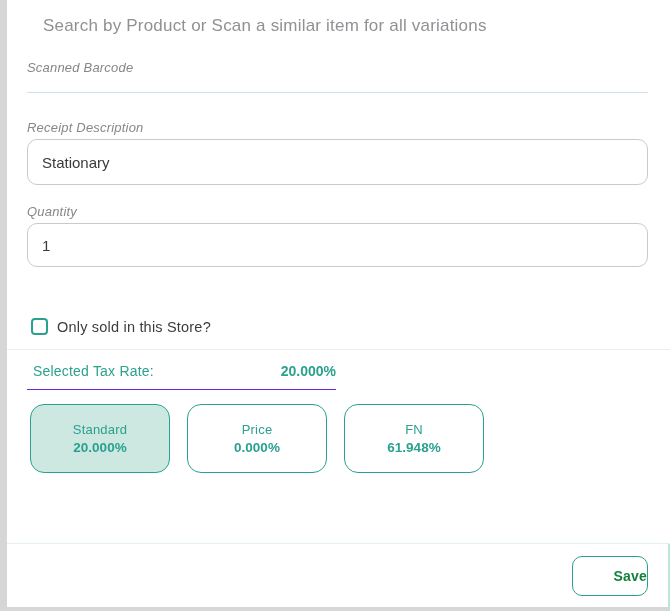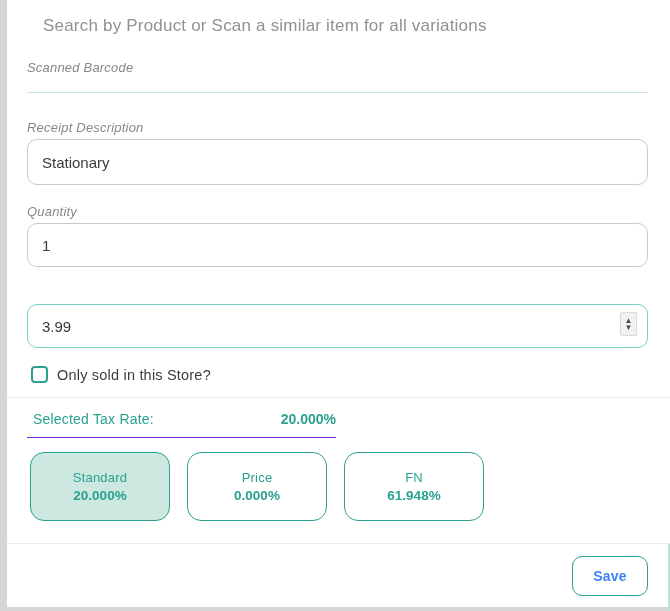--- a/index.html
+++ b/index.html
@@ -214,26 +214,27 @@
     right: 0; top: 0; bottom: -4px;
     width: 2px;
     background: #bfe2da;
   }
   .save-btn {
     width: 76px;
     height: 40px;
     background: #ffffff;
     border: 1px solid #2aa18f;
     border-radius: 10px;
-    color: #3b82f6;
-    font-family: inherit;
-    font-size: 14px;
-    font-weight: 700;
-    cursor: pointer;
-    letter-spacing: 0.2px;
+    color: #15803d;
+    font-family: inherit;
+    font-size: 14px;
+    font-weight: 700;
+    cursor: pointer;
+    letter-spacing: 0.2px;
+    text-align: right;
   }
 </style>
 </head>
 <body>
 
 <div class="modal">
 
 
   <div class="modal-body">
 
@@ -246,27 +247,20 @@
     <input class="text-input" type="text" value="Stationary" style="">
 
     <div class="two-col">
       <div class="col">
         <div class="field-label">Quantity</div>
         <div class="number-wrap">
           <input class="text-input" type="text" value="1" style="">
         </div>
       </div>
       <div class="col">
-        <div class="number-wrap">
-          <input class="text-input price-input" type="text" value="3.99" style="">
-          <div class="spinner">
-            <span>▲</span>
-            <span>▼</span>
-          </div>
-        </div>
       </div>
     </div>
 
     <div class="checkbox-row">
       <div class="checkbox"></div>
       <div class="checkbox-label">Only sold in this Store?</div>
     </div>
 
     <hr class="section-divider">
 

